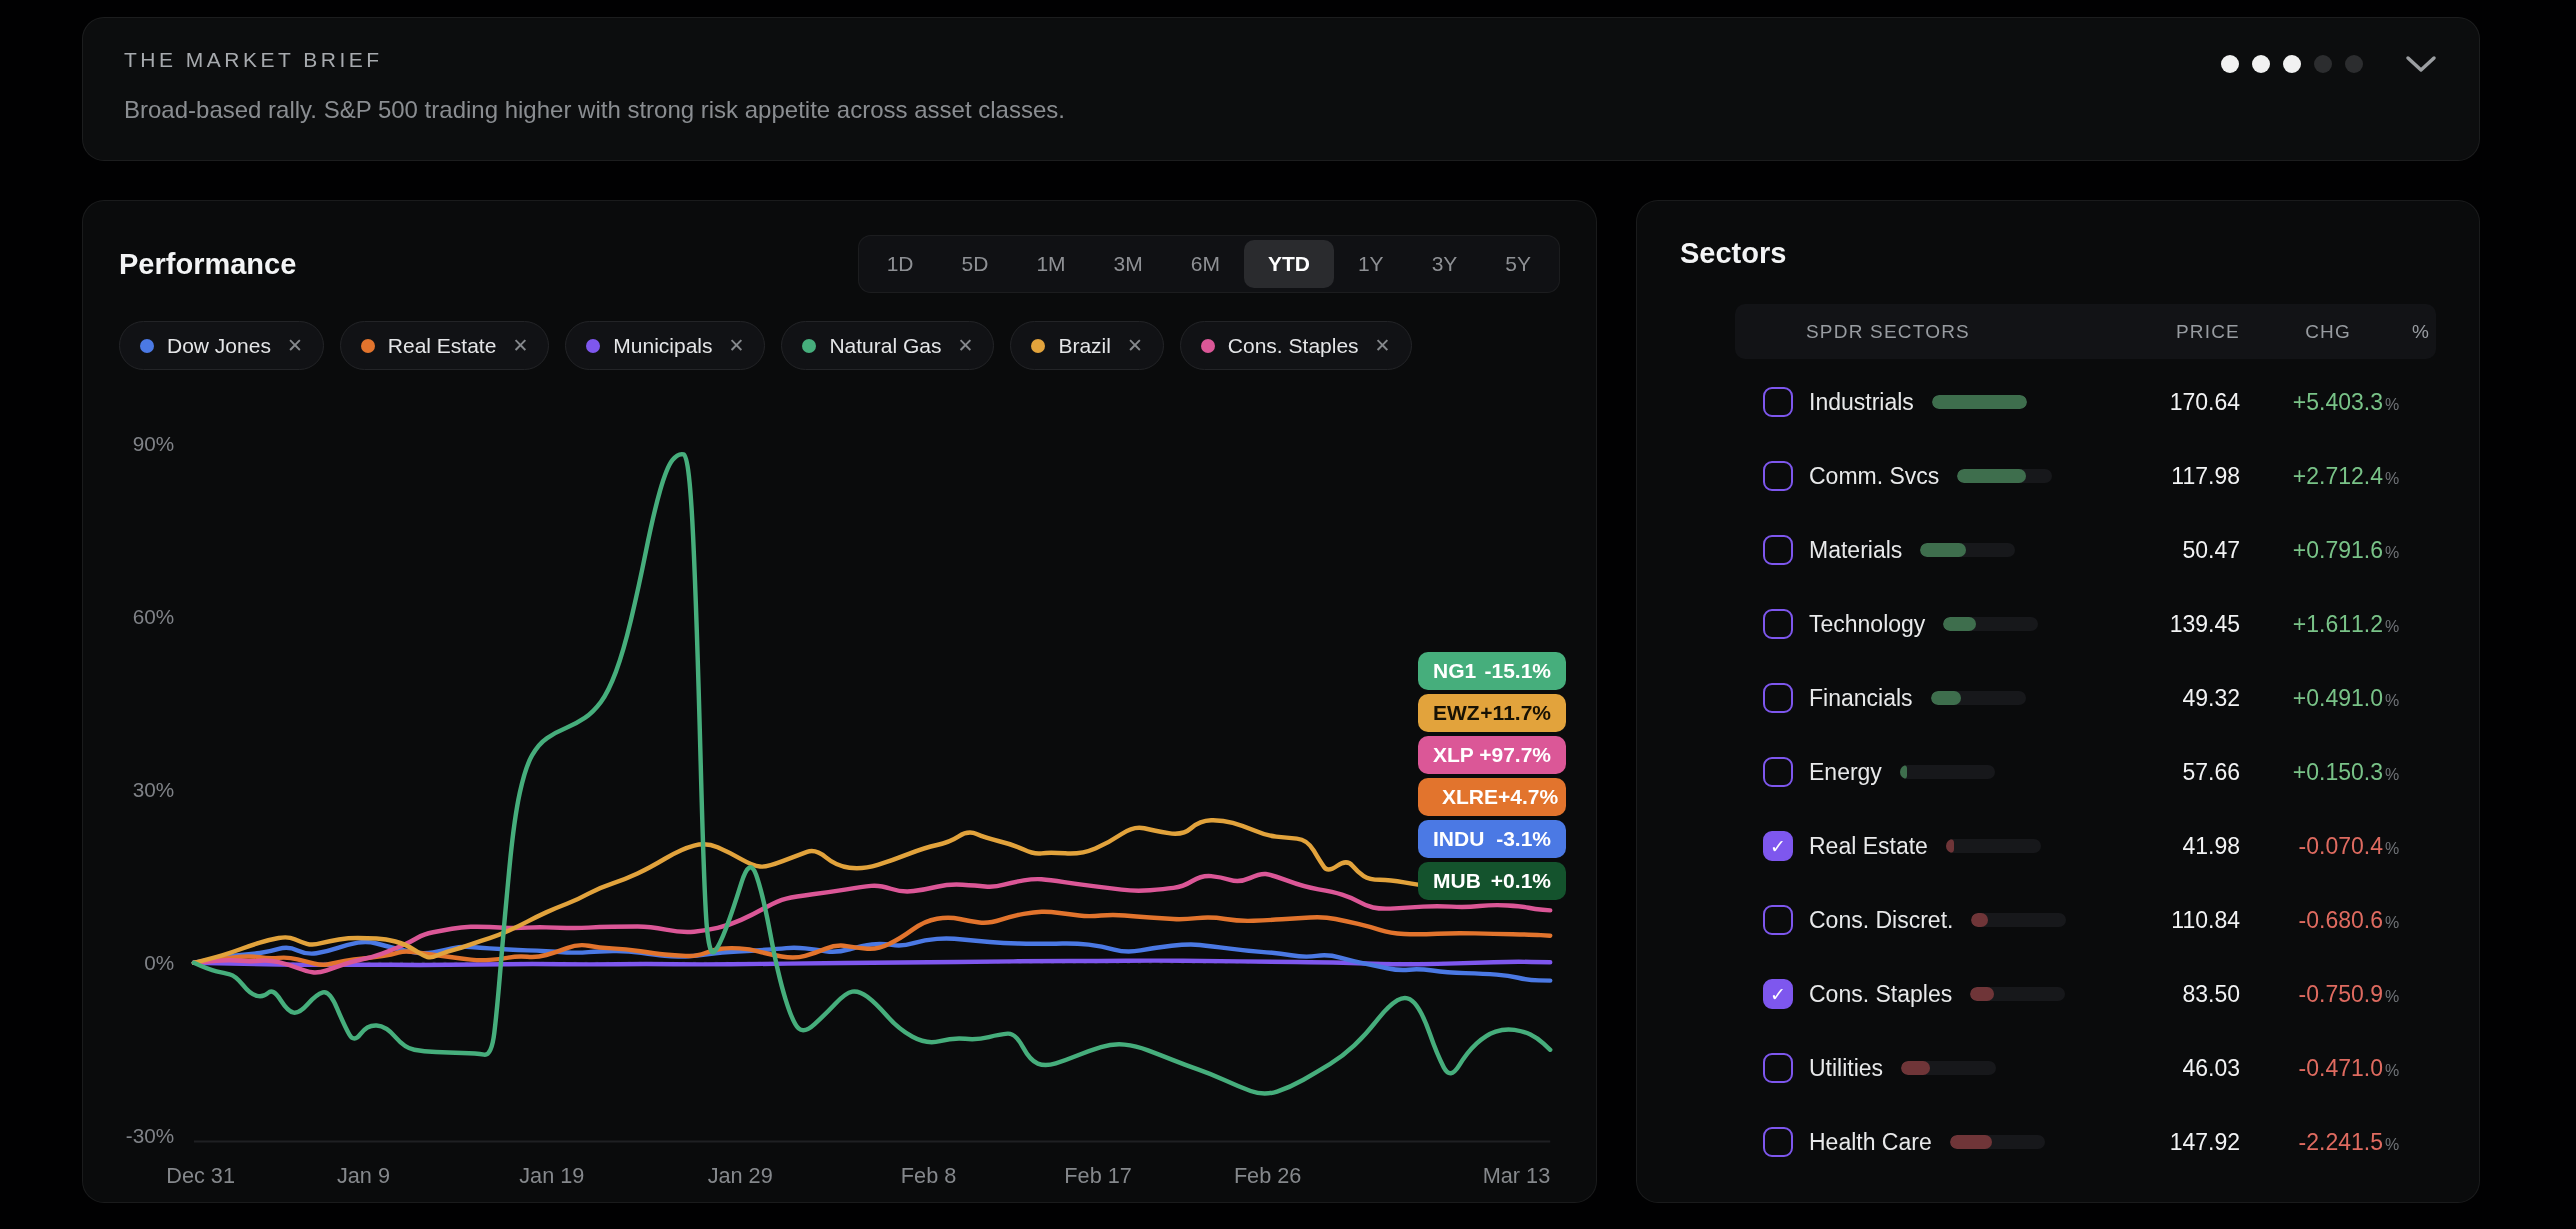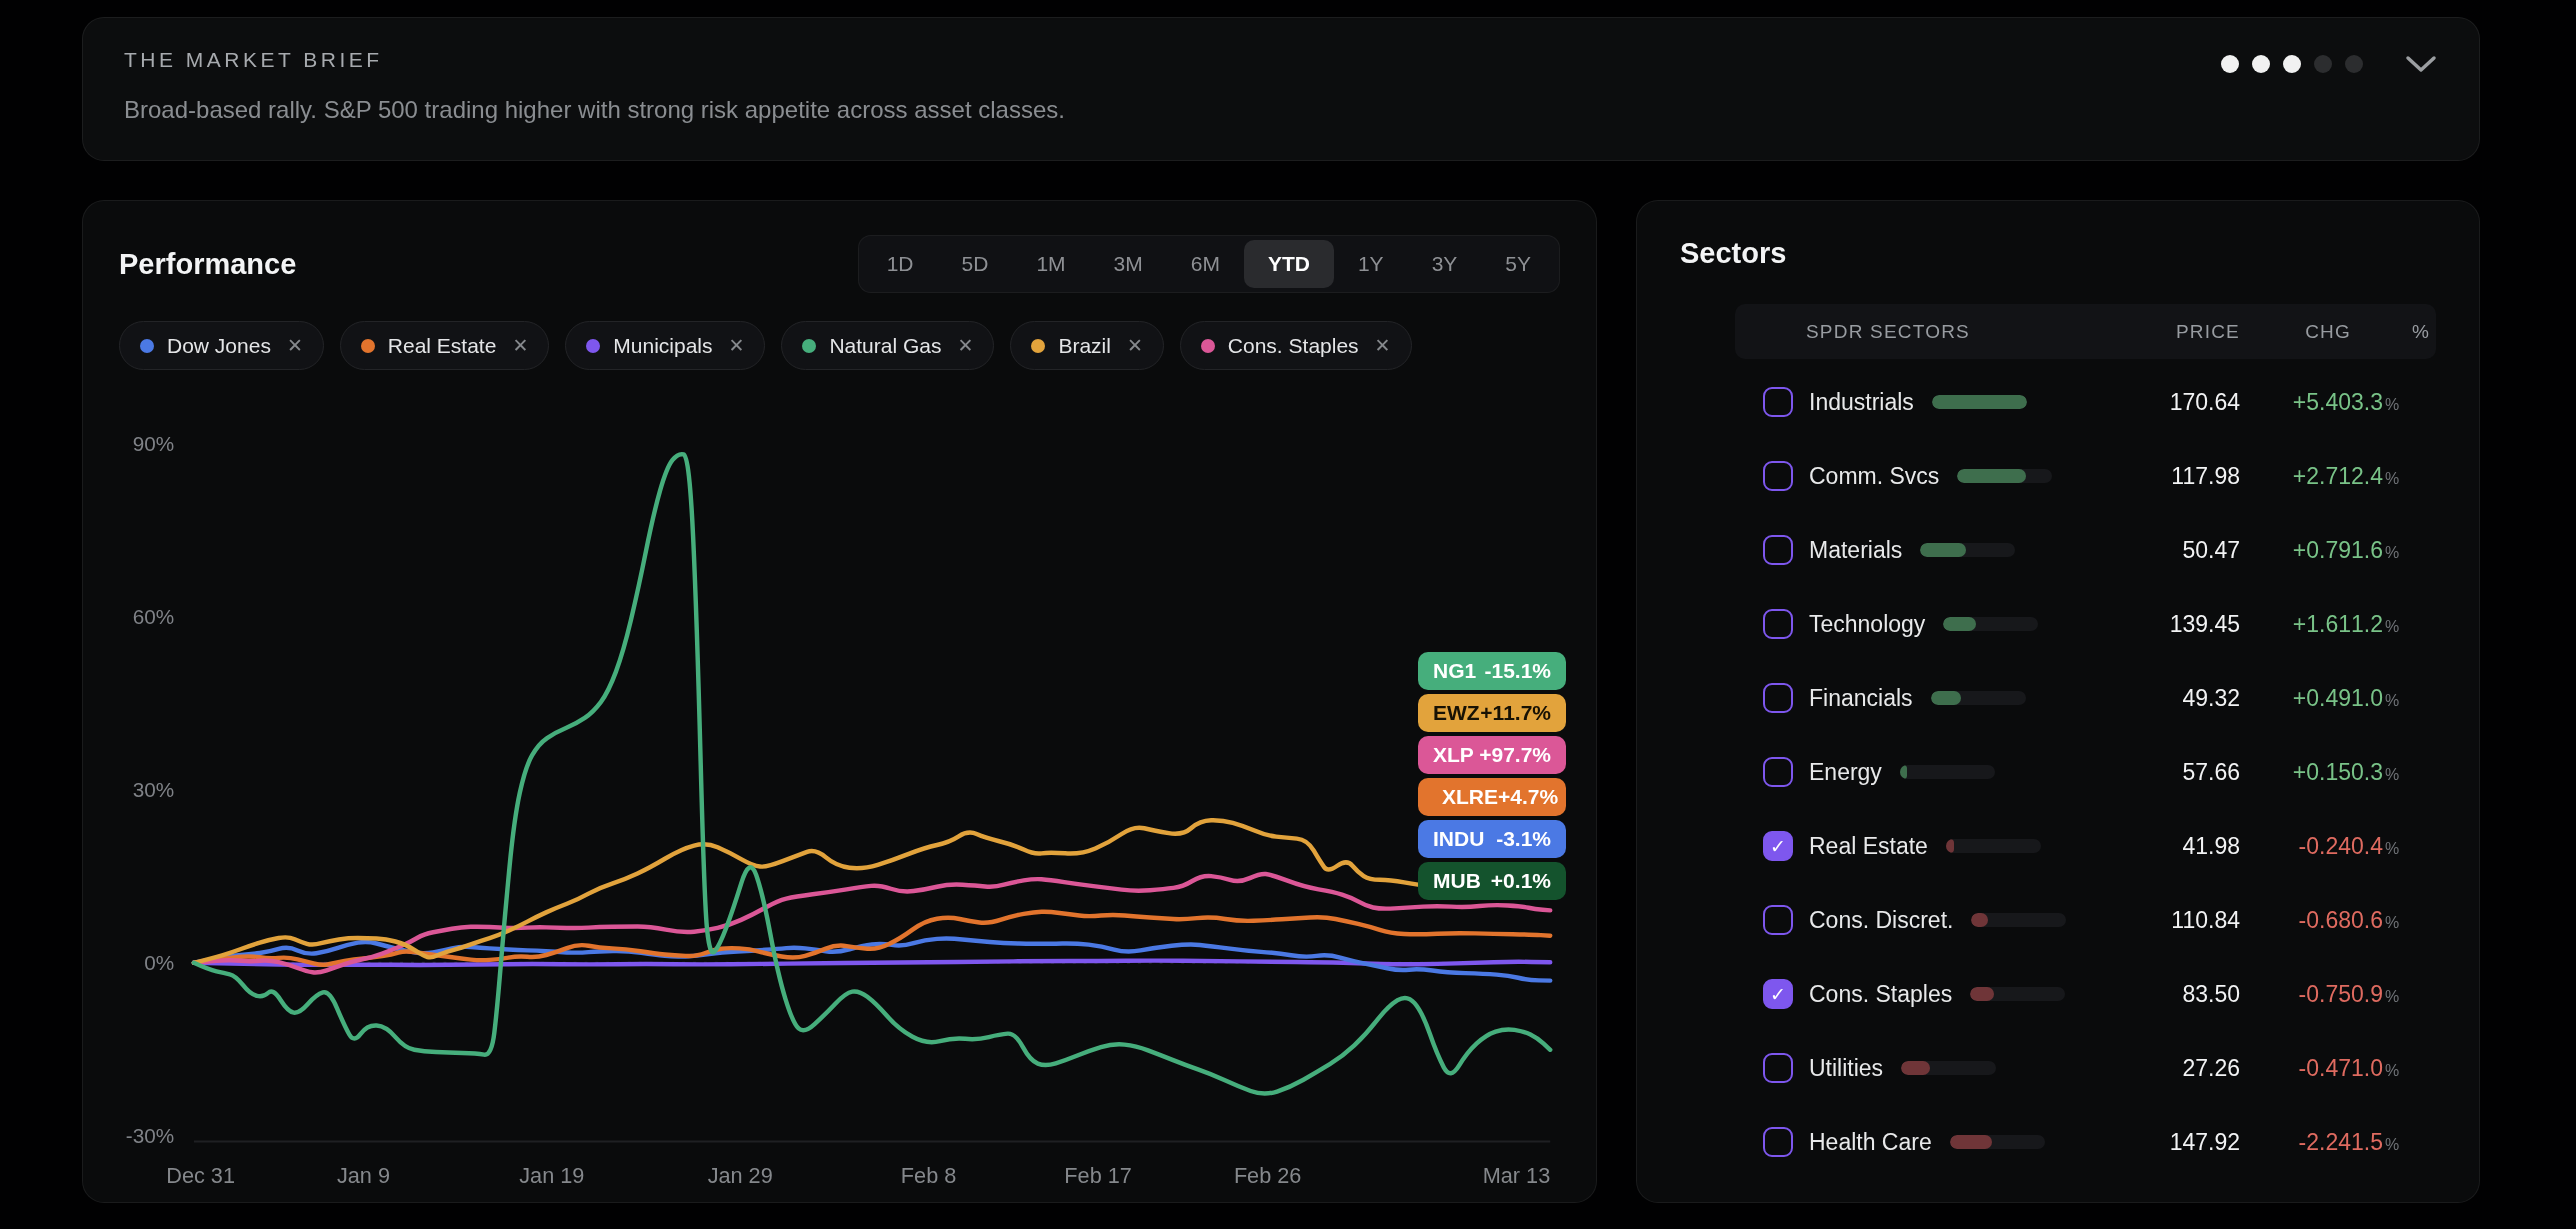--- a/index.html
+++ b/index.html
@@ -268,21 +268,21 @@
       <div class="sec-row">
         <div class="cbx checked">
           <span>✓</span>
         </div>
         <span class="s-name">Real Estate</span>
         <div class="s-bar">
           <div class="s-fill" style="width: 9%; background: rgb(111, 53, 56);"></div>
         </div>
         <span class="s-sp"></span>
         <span class="s-price">41.98</span>
-        <span class="s-chg down">-0.24</span>
+        <span class="s-chg down">-0.07</span>
         <span class="s-pct down"><span>0.4</span><span class="sfx">%</span></span>
       </div>
       <div class="sec-row">
         <div class="cbx"></div>
         <span class="s-name">Cons. Discret.</span>
         <div class="s-bar">
           <div class="s-fill" style="width: 17%; background: rgb(111, 53, 56);"></div>
         </div>
         <span class="s-sp"></span>
         <span class="s-price">110.84</span>
@@ -302,21 +302,21 @@
         <span class="s-chg down">-0.75</span>
         <span class="s-pct down"><span>0.9</span><span class="sfx">%</span></span>
       </div>
       <div class="sec-row">
         <div class="cbx"></div>
         <span class="s-name">Utilities</span>
         <div class="s-bar">
           <div class="s-fill" style="width: 30%; background: rgb(111, 53, 56);"></div>
         </div>
         <span class="s-sp"></span>
-        <span class="s-price">27.26</span>
+        <span class="s-price">46.03</span>
         <span class="s-chg down">-0.47</span>
         <span class="s-pct down"><span>1.0</span><span class="sfx">%</span></span>
       </div>
       <div class="sec-row">
         <div class="cbx"></div>
         <span class="s-name">Health Care</span>
         <div class="s-bar">
           <div class="s-fill" style="width: 44%; background: rgb(111, 53, 56);"></div>
         </div>
         <span class="s-sp"></span>

